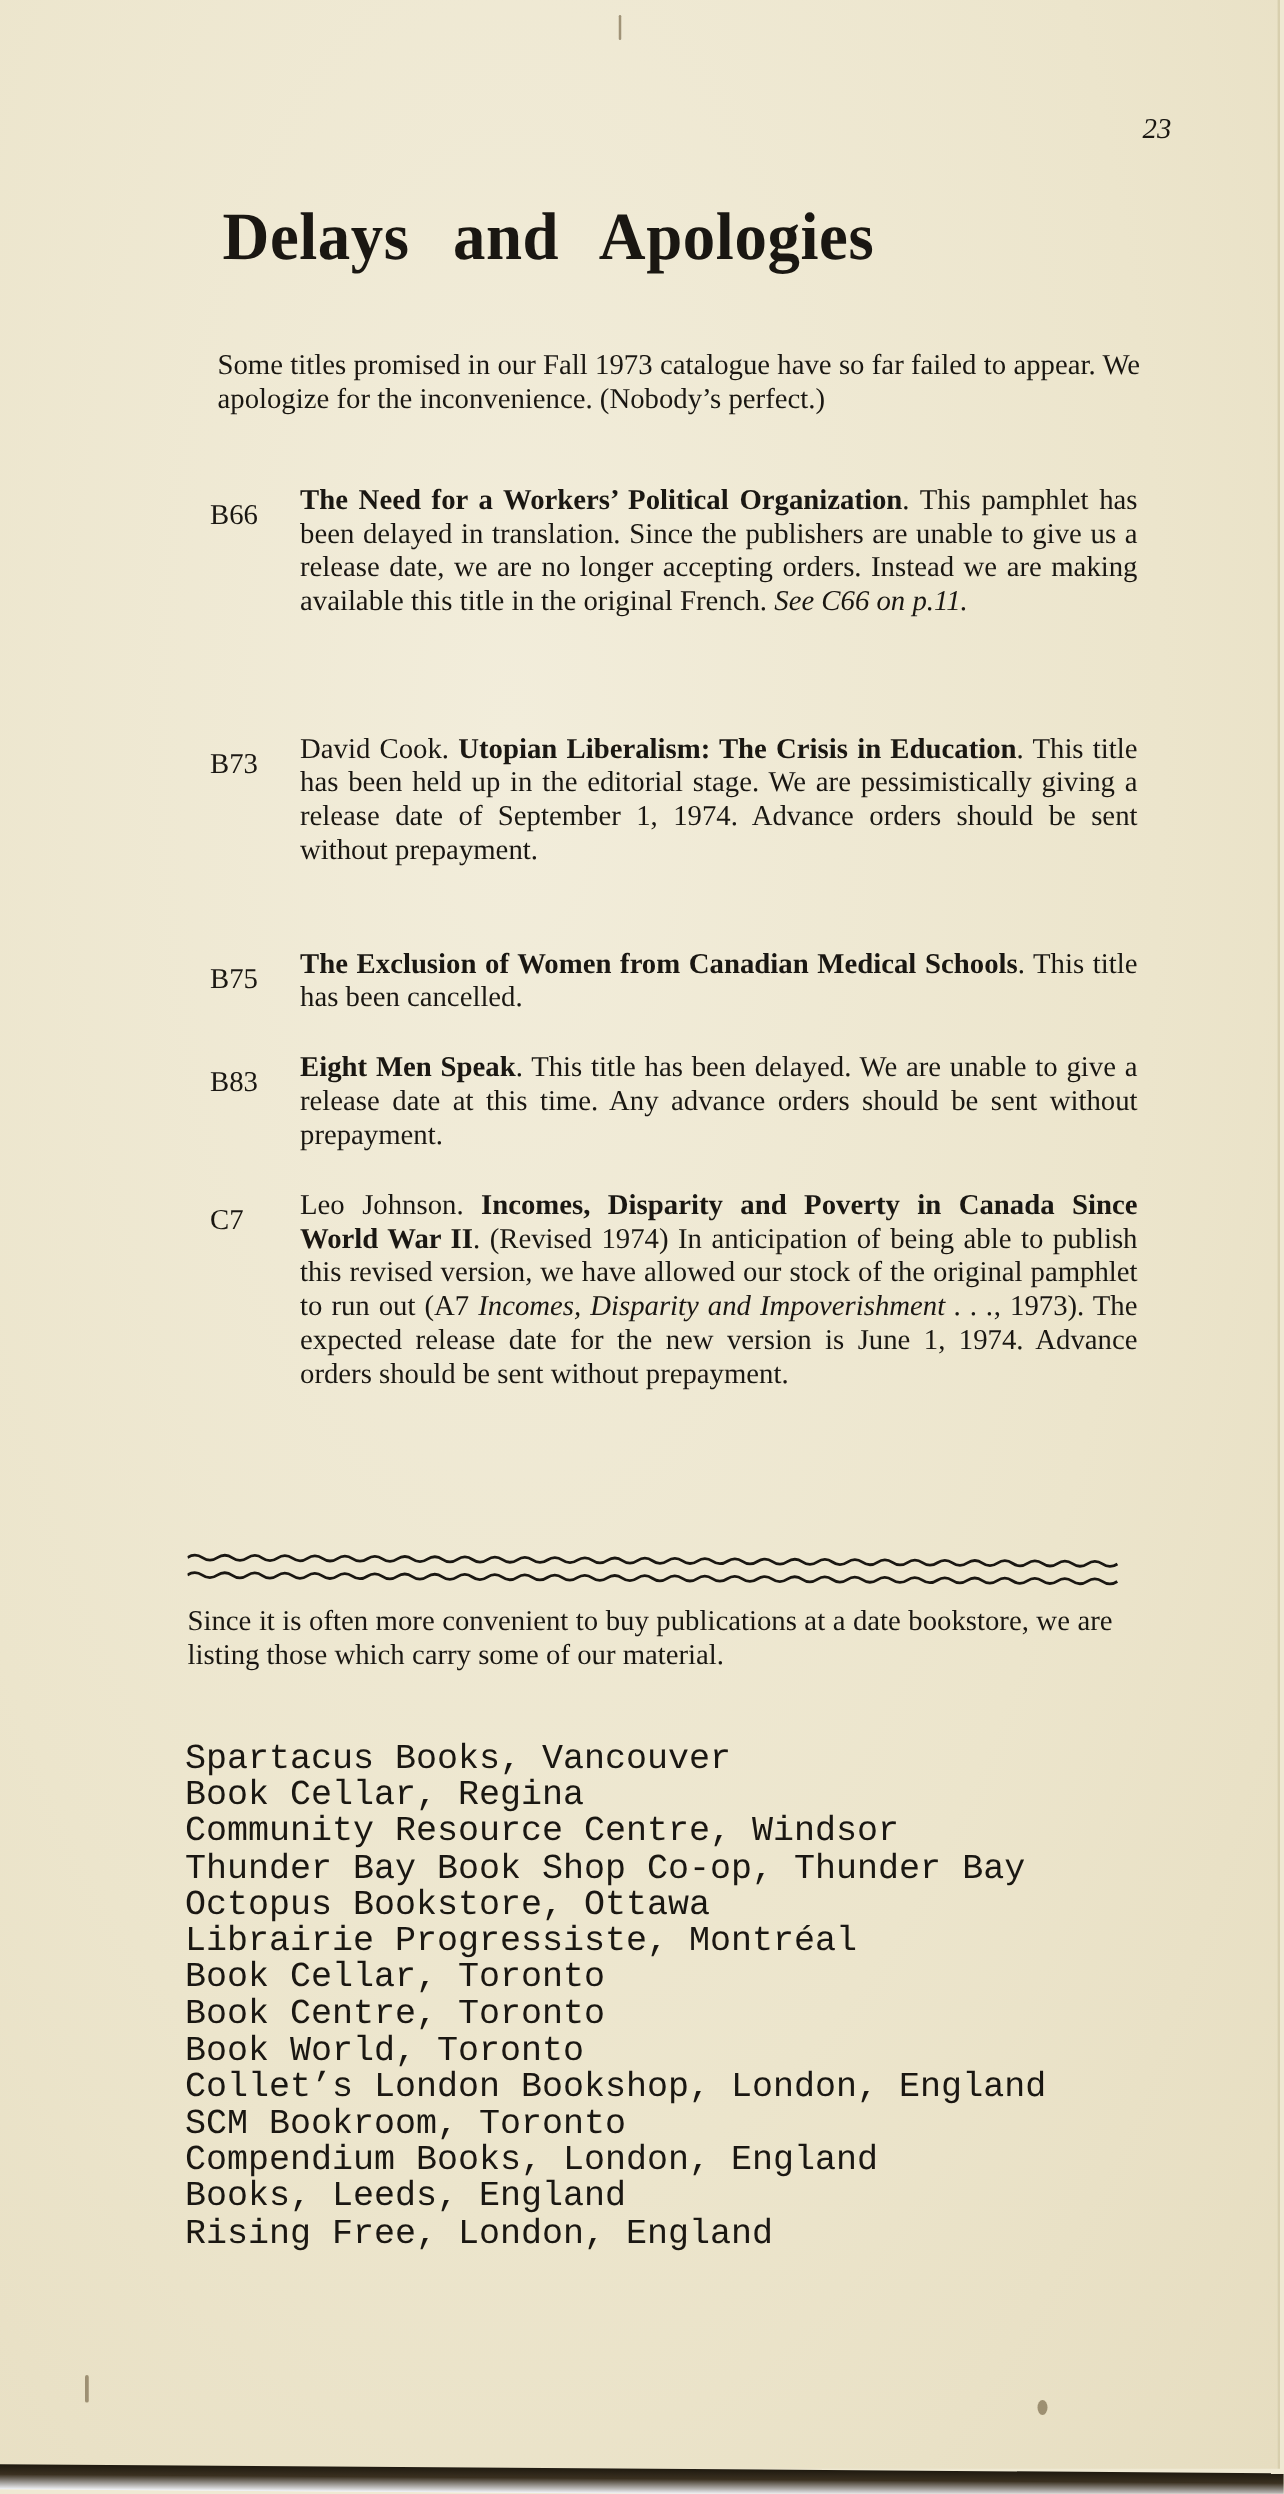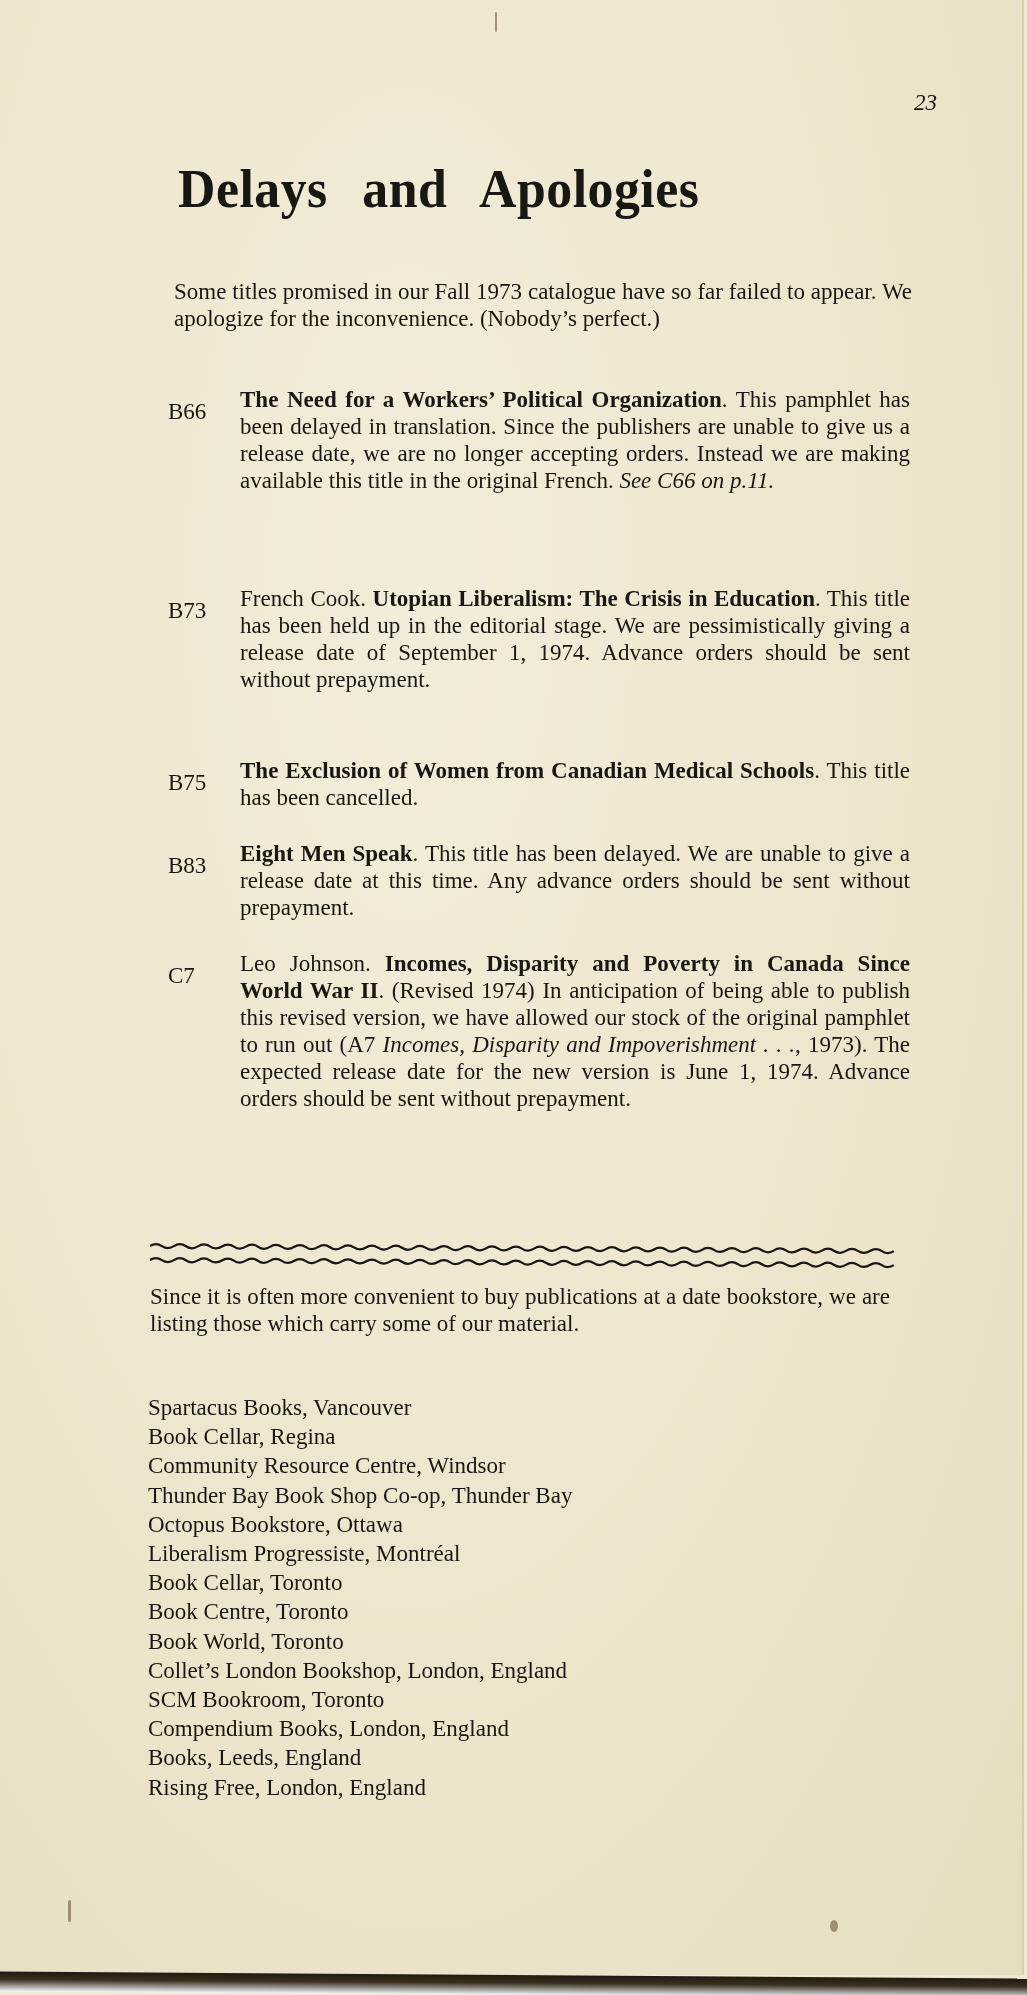--- a/index.html
+++ b/index.html
@@ -41,21 +41,21 @@
   .entry i { }
   .divider {
     position: absolute; left: 150px; top: 1236px; width: 750px; height: 40px;
   }
   .stores-intro {
     position: absolute; top: 1283px; left: 150px; width: 740px; margin: 0;
     font-size: 23px; line-height: 27px; text-align: justify;
   }
   .stores {
     position: absolute; top: 1393px; left: 148px; margin: 0; padding: 0; list-style: none;
-    font-size: 23px; line-height: 29.2px;
+    font-size: 28px; line-height: 29.2px; font-family: Liberation Mono, monospace;
   }
   .speck { position: absolute; background: #6b5a3a; border-radius: 50%; opacity: 0.6; }
 </style>
 </head>
 <body>
 
 <div class="page">
 
   <div class="page-number">23</div>
 
@@ -66,21 +66,21 @@
   <div class="entry" style="top:386px;">
     <span class="code">B66</span>
     <div class="body">
       <b>The Need for a Workers’ Political Organization</b><span>. This pamphlet has been delayed in translation. Since the publishers are unable to give us a release date, we are no longer accepting orders. Instead we are making available this title in the original French. </span><i>See C66 on p.11.</i>
     </div>
   </div>
 
   <div class="entry" style="top:585px;">
     <span class="code">B73</span>
     <div class="body">
-      <span>French Cook. </span><b>Utopian Liberalism: The Crisis in Education</b><span>. This title has been held up in the editorial stage. We are pessimistically giving a release date of September 1, 1974. Advance orders should be sent without prepayment.</span>
+      <span>David Cook. </span><b>Utopian Liberalism: The Crisis in Education</b><span>. This title has been held up in the editorial stage. We are pessimistically giving a release date of September 1, 1974. Advance orders should be sent without prepayment.</span>
     </div>
   </div>
 
   <div class="entry" style="top:757px;">
     <span class="code">B75</span>
     <div class="body">
       <b>The Exclusion of Women from Canadian Medical Schools</b><span>. This title has been cancelled.</span>
     </div>
   </div>
 
@@ -104,21 +104,21 @@
   </svg>
 
   <p class="stores-intro">Since it is often more convenient to buy publications at a date bookstore, we are listing those which carry some of our material.</p>
 
   <ul class="stores">
     <li>Spartacus Books, Vancouver</li>
     <li>Book Cellar, Regina</li>
     <li>Community Resource Centre, Windsor</li>
     <li>Thunder Bay Book Shop Co-op, Thunder Bay</li>
     <li>Octopus Bookstore, Ottawa</li>
-    <li>Liberalism Progressiste, Montréal</li>
+    <li>Librairie Progressiste, Montréal</li>
     <li>Book Cellar, Toronto</li>
     <li>Book Centre, Toronto</li>
     <li>Book World, Toronto</li>
     <li>Collet’s London Bookshop, London, England</li>
     <li>SCM Bookroom, Toronto</li>
     <li>Compendium Books, London, England</li>
     <li>Books, Leeds, England</li>
     <li>Rising Free, London, England</li>
   </ul>
 

